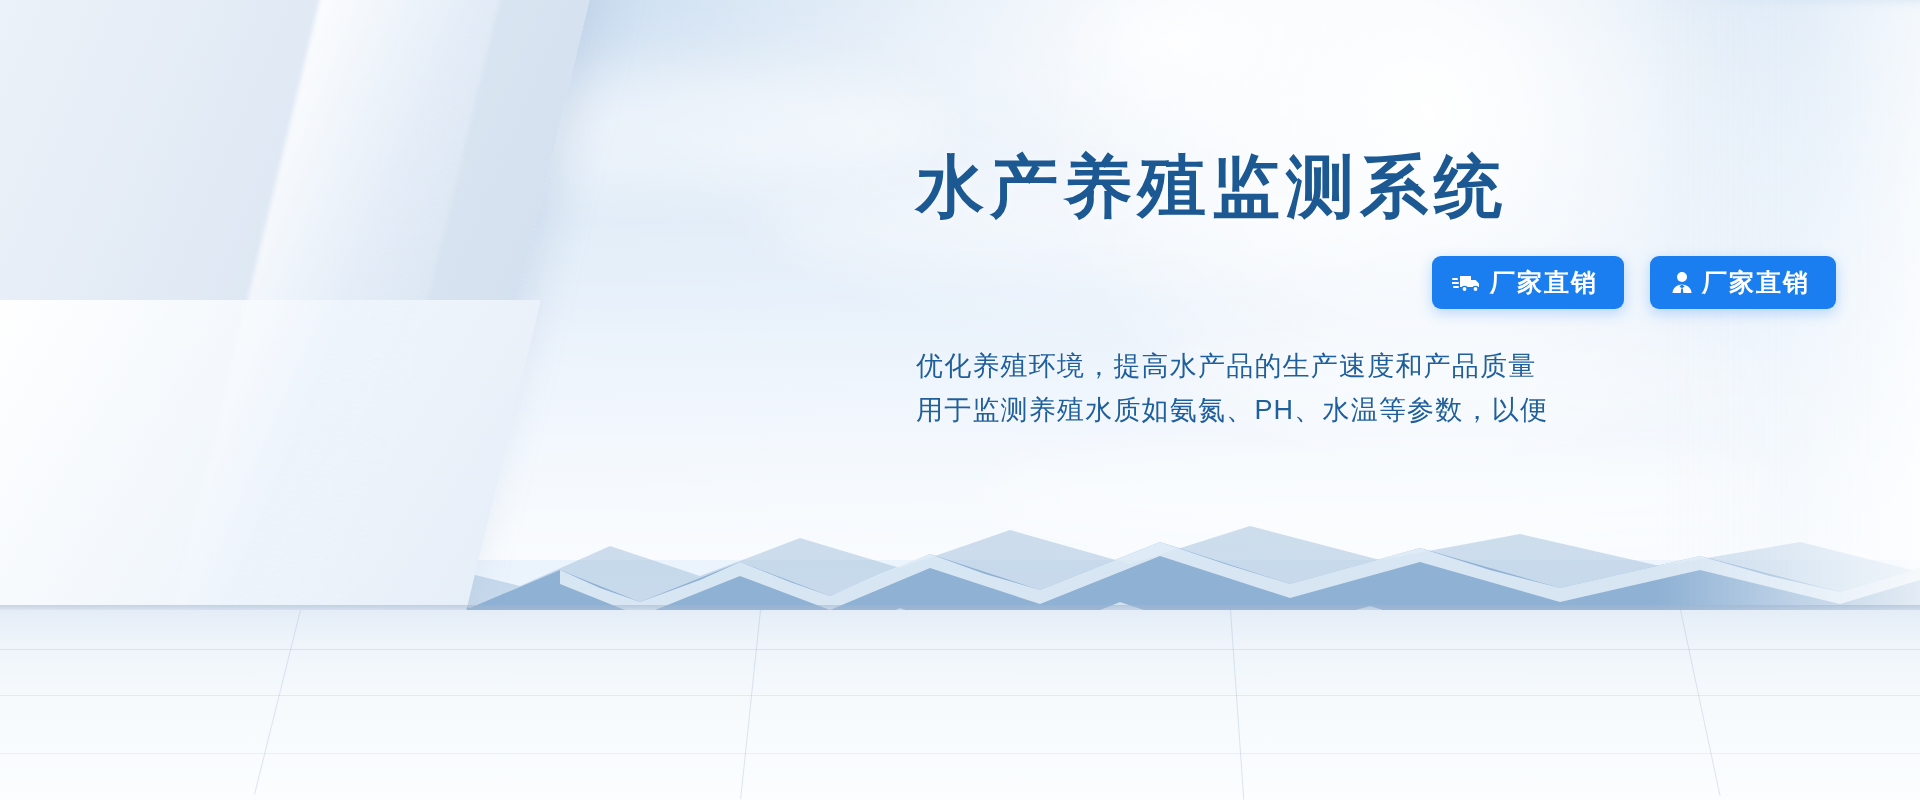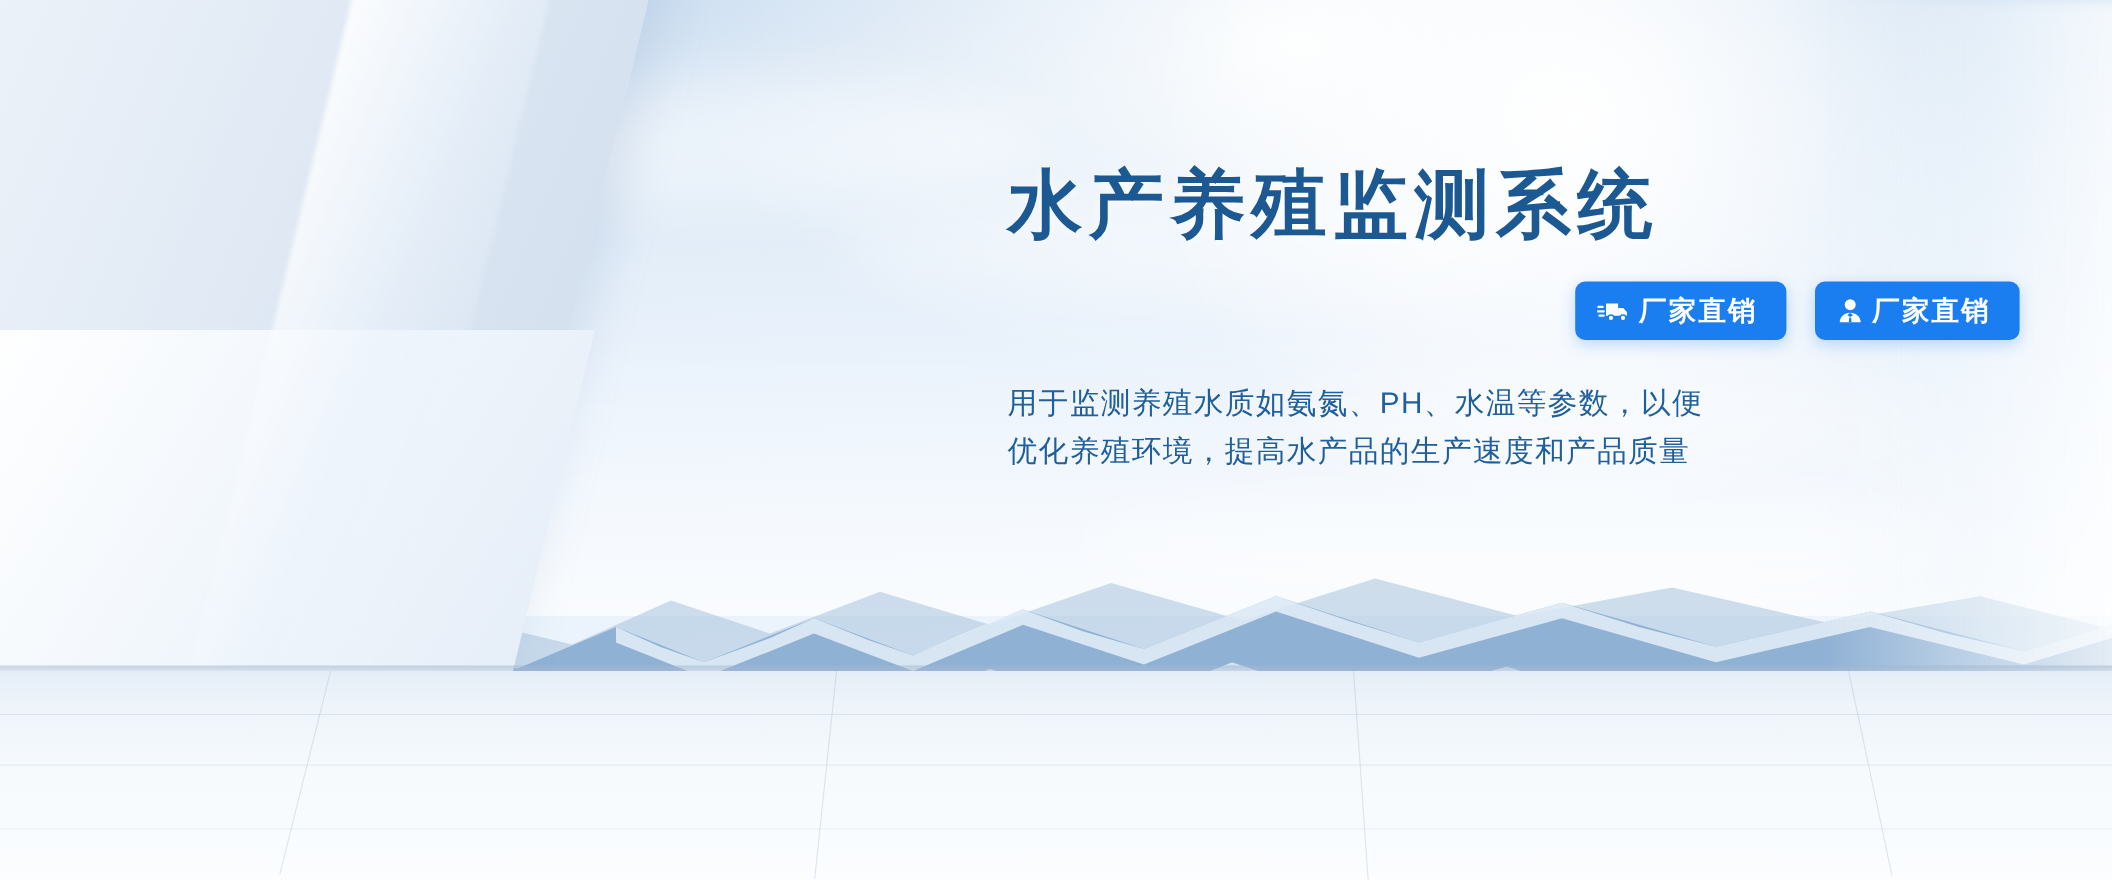--- a/index.html
+++ b/index.html
@@ -178,19 +178,19 @@
             <path d="M12 13.4l-2.6 2.2 2.6 1.6 2.6-1.6z" fill="#1b7ef0"></path>
             <path d="M11.2 17.6h1.6l.5 4.4h-2.6z" fill="#1b7ef0"></path>
           </svg>
         </span>
         <span>厂家直销</span>
       </div>
 
     </div>
 
     <div class="desc">
+      <div>优化养殖环境，提高水产品的生产速度和产品质量</div>
       <div>用于监测养殖水质如氨氮、PH、水温等参数，以便</div>
-      <div>优化养殖环境，提高水产品的生产速度和产品质量</div>
     </div>
 
   </div>
 
 </div>
 
 </body></html>

